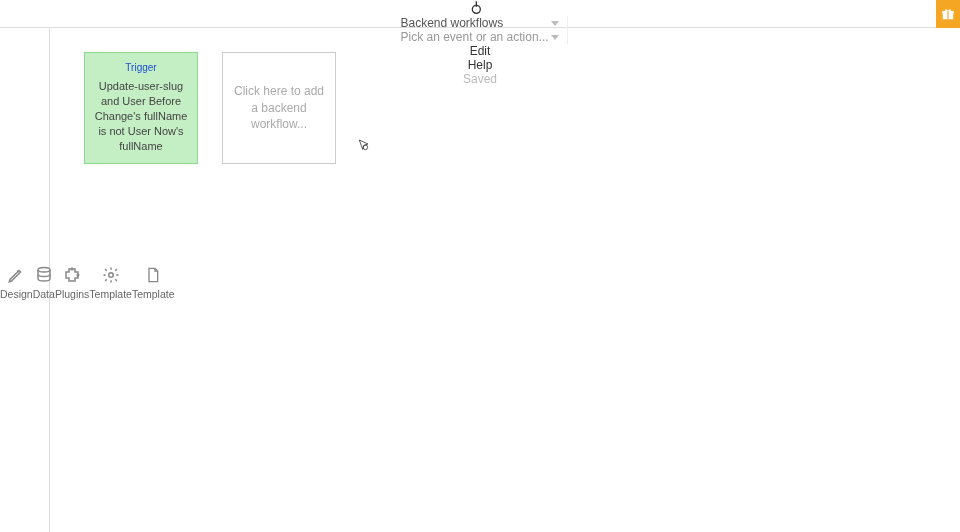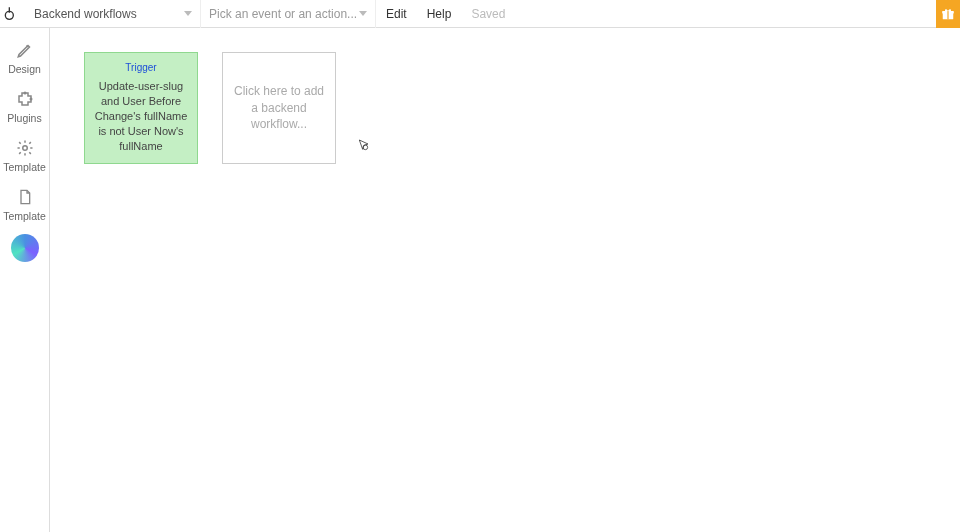--- a/index.html
+++ b/index.html
@@ -1,31 +1,31 @@
 <!DOCTYPE html>
 <html><head>
   <meta charset="utf-8">
   <style>
     * { box-sizing: border-box; margin: 0; padding: 0; }
     body { font-family: -apple-system, BlinkMacSystemFont, "Segoe UI", Arial, sans-serif; font-size: 13px; color: #333; background: #fff; width: 960px; height: 532px; overflow: hidden; position: relative; }
     
-    .topbar { height: 28px; border-bottom: 1px solid #ddd; display: flex; align-items: center; padding: 0; background: #fff; }
+    .topbar { height: 28px; border-bottom: 1px solid #ddd; display: flex; align-items: center; padding: 0; background: #fff; flex-direction: column; }
     .logo { width: 20px; height: 20px; margin-left: 2px; margin-right: 4px; display: flex; align-items: center; justify-content: center; }
     .logo svg { width: 16px; height: 16px; }
     .dropdown { display: flex; align-items: center; height: 28px; padding: 0 8px; cursor: pointer; position: relative; border-right: 1px solid #eee; }
     .dropdown-wide { width: 175px; }
     .dropdown-wider { width: 175px; }
     .dropdown-label { font-size: 12px; color: #555; }
     .dropdown-placeholder { color: #999; }
     .dropdown-caret { position: absolute; right: 8px; width: 0; height: 0; border-left: 4px solid transparent; border-right: 4px solid transparent; border-top: 5px solid #bbb; }
     .topbar-btn { padding: 0 10px; height: 16px; display: flex; align-items: center; font-size: 12px; color: #333; cursor: pointer; }
     .topbar-saved { color: #bbb; }
     .gift-badge { position: absolute; right: 0; top: 0; width: 24px; height: 28px; background: #f5a623; display: flex; align-items: center; justify-content: center; color: #fff; }
     
-    .sidebar { position: absolute; left: 0; top: 28px; width: 50px; height: calc(100% - 28px); border-right: 1px solid #ddd; background: #fff; display: flex; flex-direction: column; align-items: center; padding-top: 6px; }
+    .sidebar { position: absolute; left: 0; top: 28px; width: 50px; height: calc(100% - 28px); border-right: 1px solid #ddd; background: #fff; display: flex; flex-direction: row; align-items: center; padding-top: 6px; }
     .sidebar-item { width: 50px; display: flex; flex-direction: column; align-items: center; padding: 6px 0 8px 0; cursor: pointer; font-size: 10px; color: #666; position: relative; }
     .sidebar-item.active { color: #0b57d0; }
     .sidebar-icon { width: 20px; height: 20px; margin-bottom: 3px; display: flex; align-items: center; justify-content: center; }
     .sidebar-label { font-size: 10.5px; }
     .expand-caret { position: absolute; right: 2px; top: 50%; transform: translateY(-50%); width: 0; height: 0; border-top: 4px solid transparent; border-bottom: 4px solid transparent; border-left: 5px solid #666; }
     .assistant-btn { width: 28px; height: 28px; border-radius: 50%; margin-top: 4px; cursor: pointer; background: conic-gradient(#4a90e2, #7b61ff, #50e3c2, #4a90e2); }
     
     .canvas { position: absolute; left: 60px; top: 28px; right: 0; bottom: 0; padding: 24px 24px; }
     .cards-row { display: flex; gap: 24px; }
     
@@ -76,20 +76,30 @@
       <svg width="18" height="18" viewBox="0 0 24 24" fill="none" stroke="#888" stroke-width="2">
           <path d="M3 21l3-1 12-12-2-2L4 18l-1 3z"></path>
           <path d="M14 6l2 2"></path>
         </svg>
     </div>
     <span class="sidebar-label">Design</span>
   </div>
   <div class="sidebar-item">
     <div class="sidebar-icon">
       <svg width="18" height="18" viewBox="0 0 24 24" fill="none" stroke="#888" stroke-width="2">
+          <ellipse cx="12" cy="5" rx="8" ry="3"></ellipse>
+          <path d="M4 5v6c0 1.7 3.6 3 8 3s8-1.3 8-3V5"></path>
+          <path d="M4 11v6c0 1.7 3.6 3 8 3s8-1.3 8-3v-6"></path>
+        </svg>
+    </div>
+    <span class="sidebar-label">Data</span>
+  </div>
+  <div class="sidebar-item">
+    <div class="sidebar-icon">
+      <svg width="18" height="18" viewBox="0 0 24 24" fill="none" stroke="#888" stroke-width="2">
           <path d="M4 8h4V4h8v4h4v8h-4v4H8v-4H4V8z"></path>
           <circle cx="12" cy="4" r="2" fill="#888" stroke="none"></circle>
           <circle cx="20" cy="12" r="2" fill="#888" stroke="none"></circle>
         </svg>
     </div>
     <span class="sidebar-label">Plugins</span>
   </div>
   <div class="sidebar-item">
     <div class="sidebar-icon">
       <svg width="18" height="18" viewBox="0 0 24 24" fill="none" stroke="#888" stroke-width="2">

